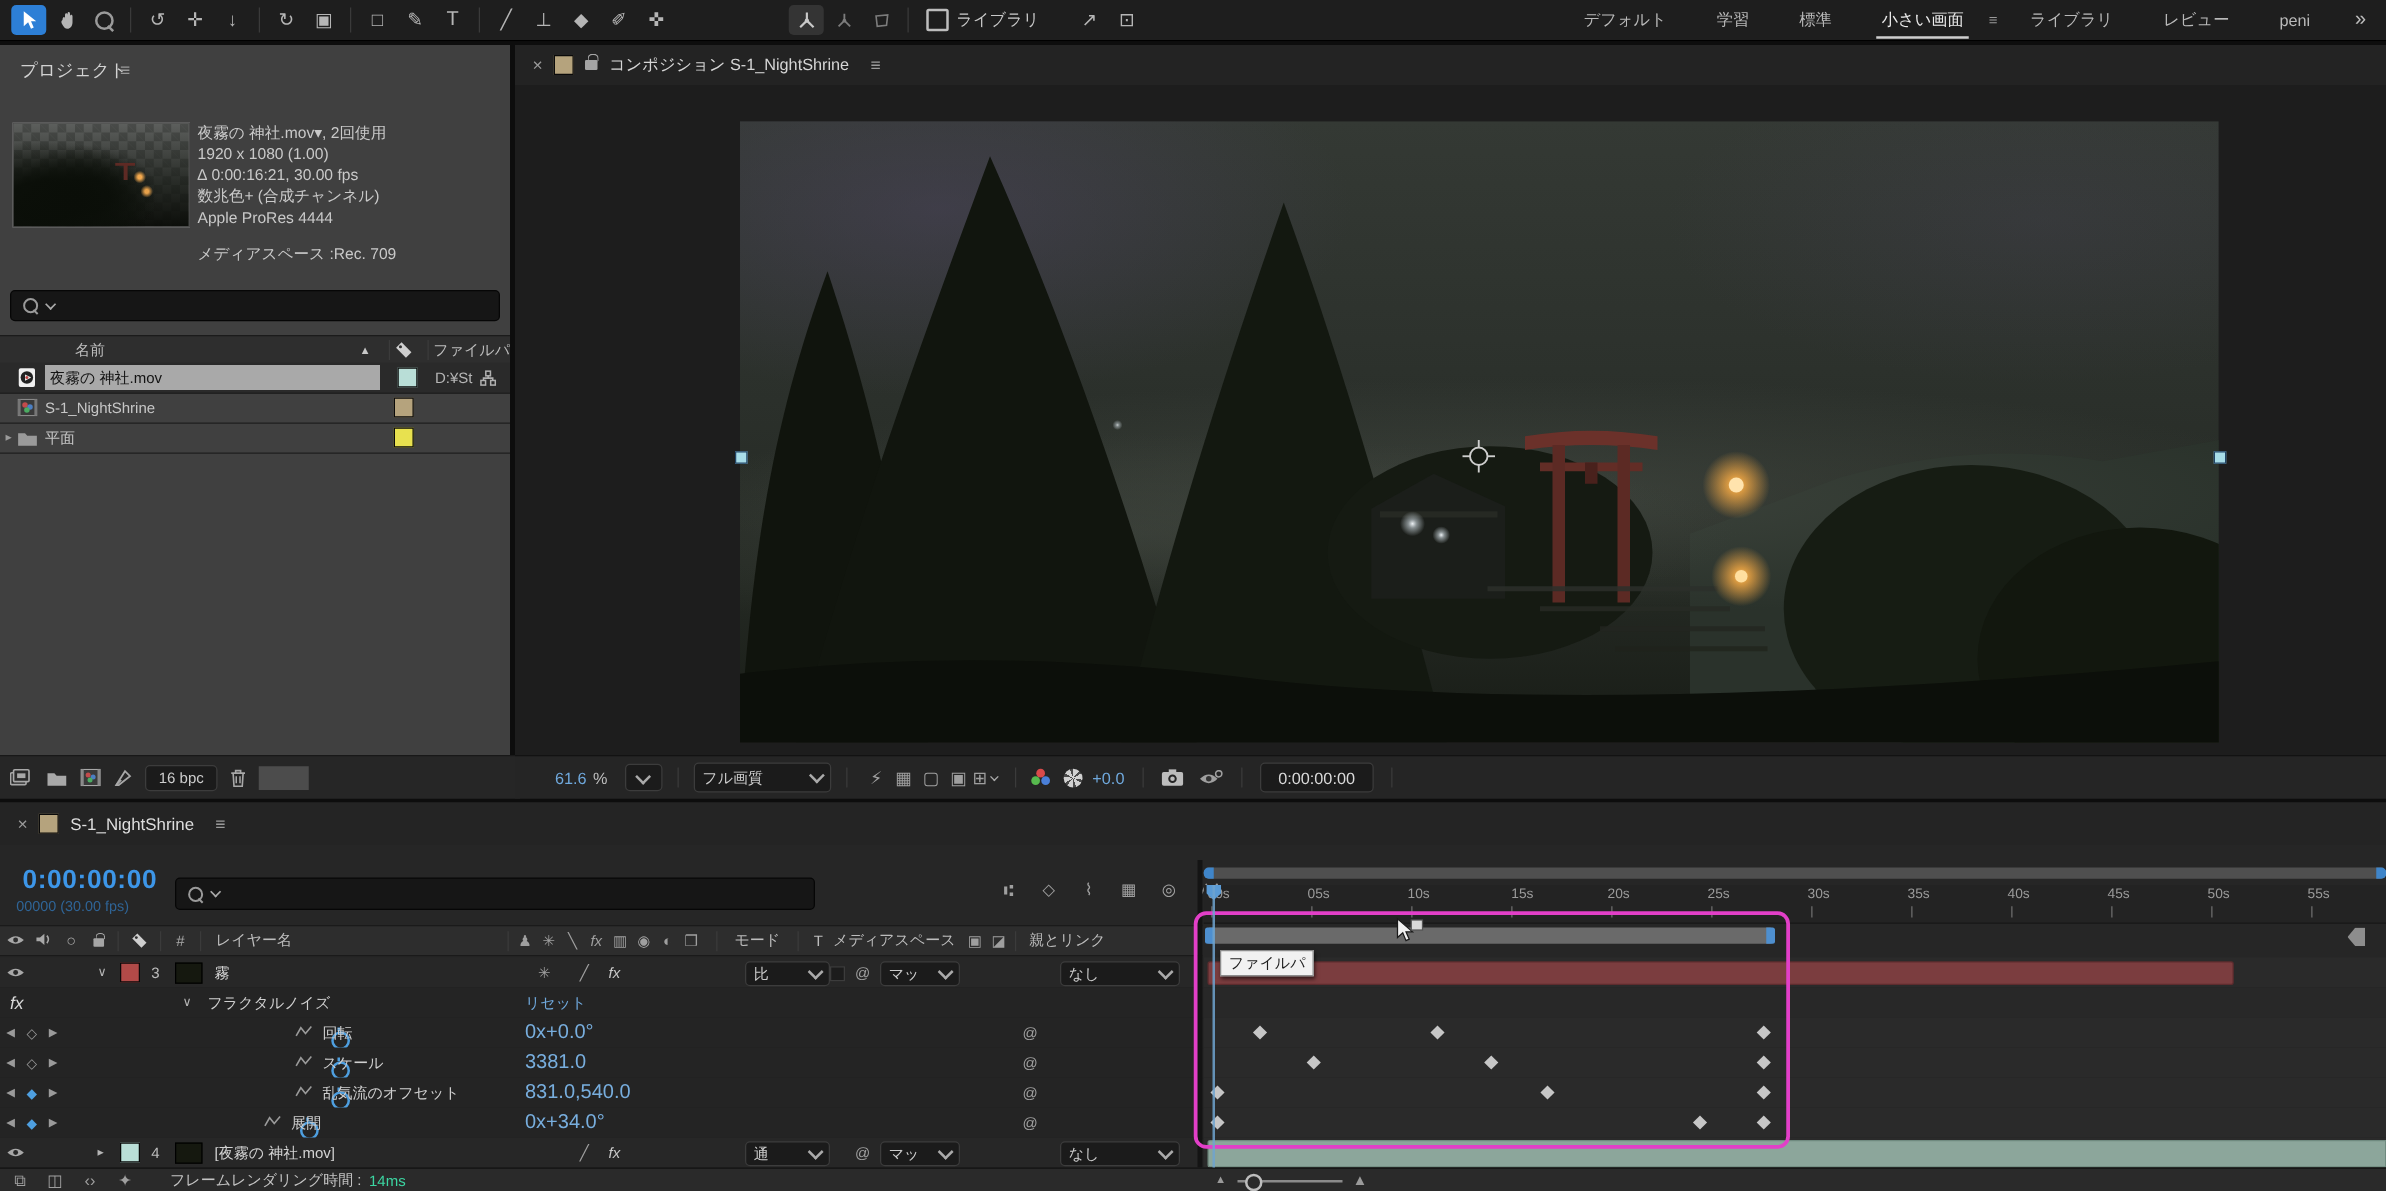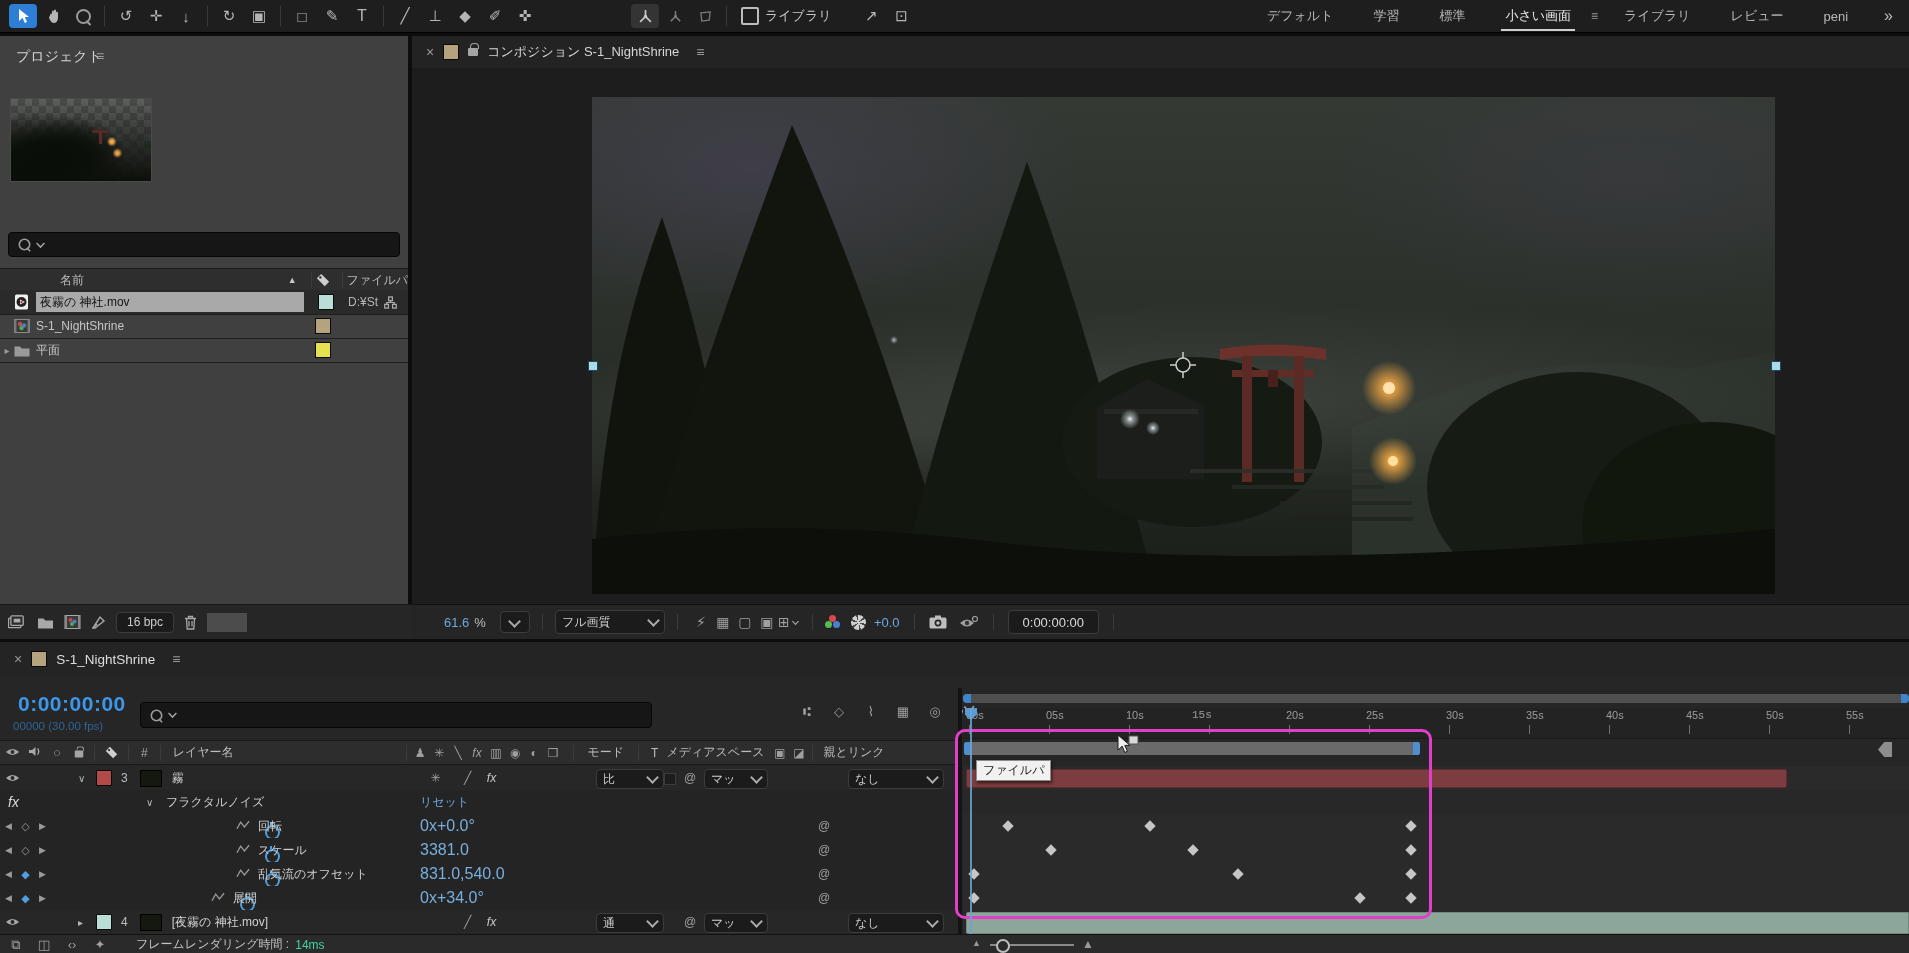--- a/index.html
+++ b/index.html
@@ -144,20 +144,29 @@
     <div class="abs checker" style="left:10px;top:62px;width:140px;height:82px;border:1px solid #4a4a4a">
       <div class="abs" style="left:0;top:0;width:140px;height:82px;background:
         radial-gradient(circle at 72% 52%, rgba(255,176,80,.95) 0 1.5px, rgba(255,176,80,0) 5px),
         radial-gradient(circle at 76% 66%, rgba(255,176,80,.9) 0 1.5px, rgba(255,176,80,0) 5px),
         radial-gradient(ellipse at 18% 75%, rgba(10,14,8,.95) 18%, rgba(10,14,8,0) 55%),
         radial-gradient(ellipse at 42% 70%, rgba(12,16,10,.95) 16%, rgba(12,16,10,0) 50%),
         linear-gradient(180deg, rgba(42,46,42,.55) 0%, rgba(26,30,25,.88) 55%, rgba(10,12,8,.98) 100%)"></div>
       <div class="abs" style="left:58%;top:38%;width:16px;height:14px;background:#5e2a24;clip-path:polygon(0 0,100% 0,100% 18%,62% 18%,62% 100%,42% 100%,42% 18%,0 18%)"></div>
     </div>
 
+    <div class="abs" style="left:158px;top:62px;font-size:12.5px;color:#c9c9c9;line-height:17px">
+      <div>夜霧の 神社.mov▾, 2回使用</div>
+      <div>1920 x 1080 (1.00)</div>
+      <div>∆ 0:00:16:21, 30.00 fps</div>
+      <div>数兆色+ (合成チャンネル)</div>
+      <div>Apple ProRes 4444</div>
+      <div style="height:12px"></div>
+      <div>メディアスペース :Rec. 709</div>
+    </div>
 
     <div class="searchbox" style="left:8px;top:196px;width:374px;height:23px">
       <span class="mag" style="transform:scale(.8)"></span>
       <span class="chev" style="transform:rotate(45deg) scale(.7);margin-left:-2px"></span>
     </div>
 
     <div class="abs row-flex" style="left:0;top:232px;width:408px;height:22px;background:#2e2e2e;border-bottom:1px solid #1b1b1b;border-top:1px solid #1b1b1b">
       <span style="width:60px"></span>
       <span style="color:#bdbdbd">名前</span>
       <span style="flex:1"></span>
@@ -591,21 +600,21 @@
       <div class="abs" style="right:0;top:0;width:8px;height:9px;background:#3f85c9;border-radius:0 4px 4px 0"></div>
     </div>
 
     <div class="abs" style="left:963px;top:66px;width:946px;height:30px;background:#232323;border-bottom:1px solid #191919;overflow:hidden">
         <span class="tick-label" style="left: 3px;">00s</span>
         <i class="tick-mark" style="left: 6px;"></i>
         <span class="tick-label" style="left: 83px;">05s</span>
         <i class="tick-mark" style="left: 86px;"></i>
         <span class="tick-label" style="left: 163px;">10s</span>
         <i class="tick-mark" style="left: 166px;"></i>
-        <span class="tick-label" style="left: 229px; font-family: Liberation Mono, monospace;">15s</span>
+        <span class="tick-label" style="left: 246px;">15s</span>
         <i class="tick-mark" style="left: 246px;"></i>
         <span class="tick-label" style="left: 323px;">20s</span>
         <i class="tick-mark" style="left: 326px;"></i>
         <span class="tick-label" style="left: 403px;">25s</span>
         <i class="tick-mark" style="left: 406px;"></i>
         <span class="tick-label" style="left: 483px;">30s</span>
         <i class="tick-mark" style="left: 486px;"></i>
         <span class="tick-label" style="left: 563px;">35s</span>
         <i class="tick-mark" style="left: 566px;"></i>
         <span class="tick-label" style="left: 643px;">40s</span>

